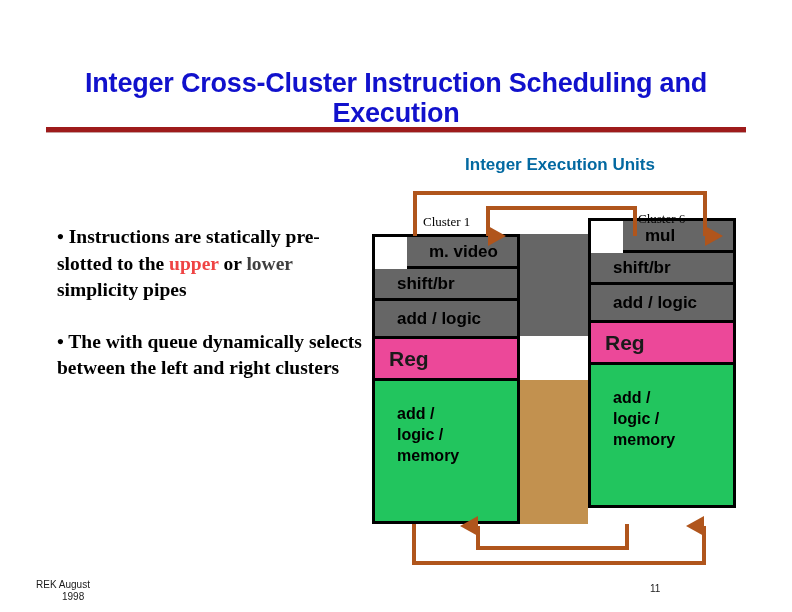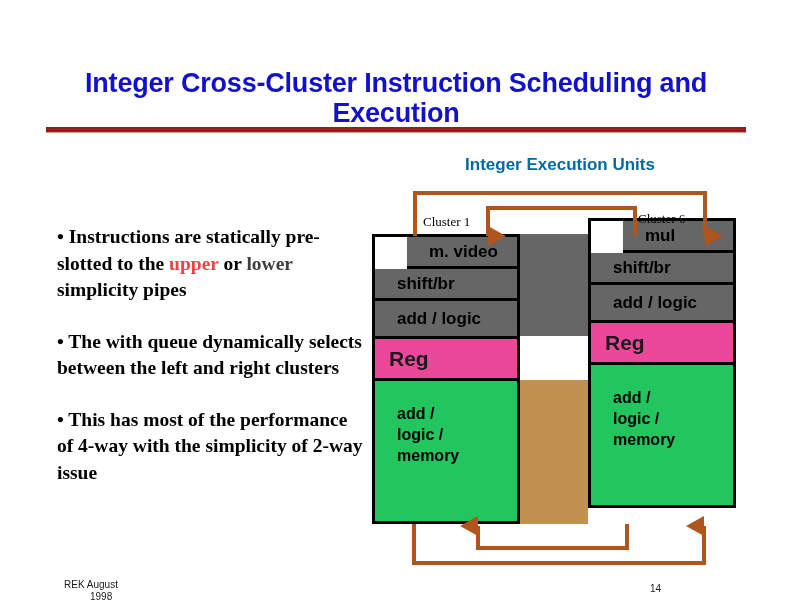--- a/index.html
+++ b/index.html
@@ -167,21 +167,21 @@
   #wires {
     position: absolute;
     left: 0; top: 0;
     width: 792px; height: 612px;
     pointer-events: none;
   }
 
   
   #footer-credit {
     position: absolute;
-    left: 64px;
+    left: 36px;
     top: 579px;
     font-family: "Liberation Sans", sans-serif;
     font-size: 10px;
     line-height: 12px;
     color: #1a1a1a;
   }
   #footer-credit .line2 { padding-left: 26px; }
   #page-number {
     position: absolute;
     left: 650px;
@@ -193,21 +193,20 @@
 </style>
 </head>
 <body>
 
 <div id="slide-title">Integer Cross-Cluster Instruction Scheduling and Execution</div>
 <div id="title-rule"></div>
 
 <div id="bullets">
     <p class="bullet-para"><span>• Instructions are statically pre-slotted to the </span><span class="hl-upper">upper</span><span> or </span><span class="hl-lower">lower</span><span> simplicity pipes</span></p>
     <p class="bullet-para"><span>• The with queue dynamically selects between the left and right clusters</span></p>
-    <p class="bullet-para"><span>• This has most of the performance of 4-way with the simplicity of 2-way issue</span></p>
   </div>
 
 <div id="diagram">
 
   <div id="units-heading">Integer Execution Units</div>
 
   <div id="mid-gray"></div>
   <div id="mid-white"></div>
   <div id="mid-tan"></div>
 
@@ -264,13 +263,13 @@
       <path d="M 414 524 L 414 563 L 704 563 L 704 532" fill="none" stroke="#B0551C" stroke-width="4"></path>
       <path d="M 704 540 L 704 526" fill="none" stroke="#B0551C" stroke-width="4" marker-end="url(#arrowhead)"></path>
     </g>
   </svg>
 </div>
 
 <div id="footer-credit">
   <div class="line1">REK August</div>
   <div class="line2">1998</div>
 </div>
-<div id="page-number">14</div>
+<div id="page-number">11</div>
 
 </body></html>

